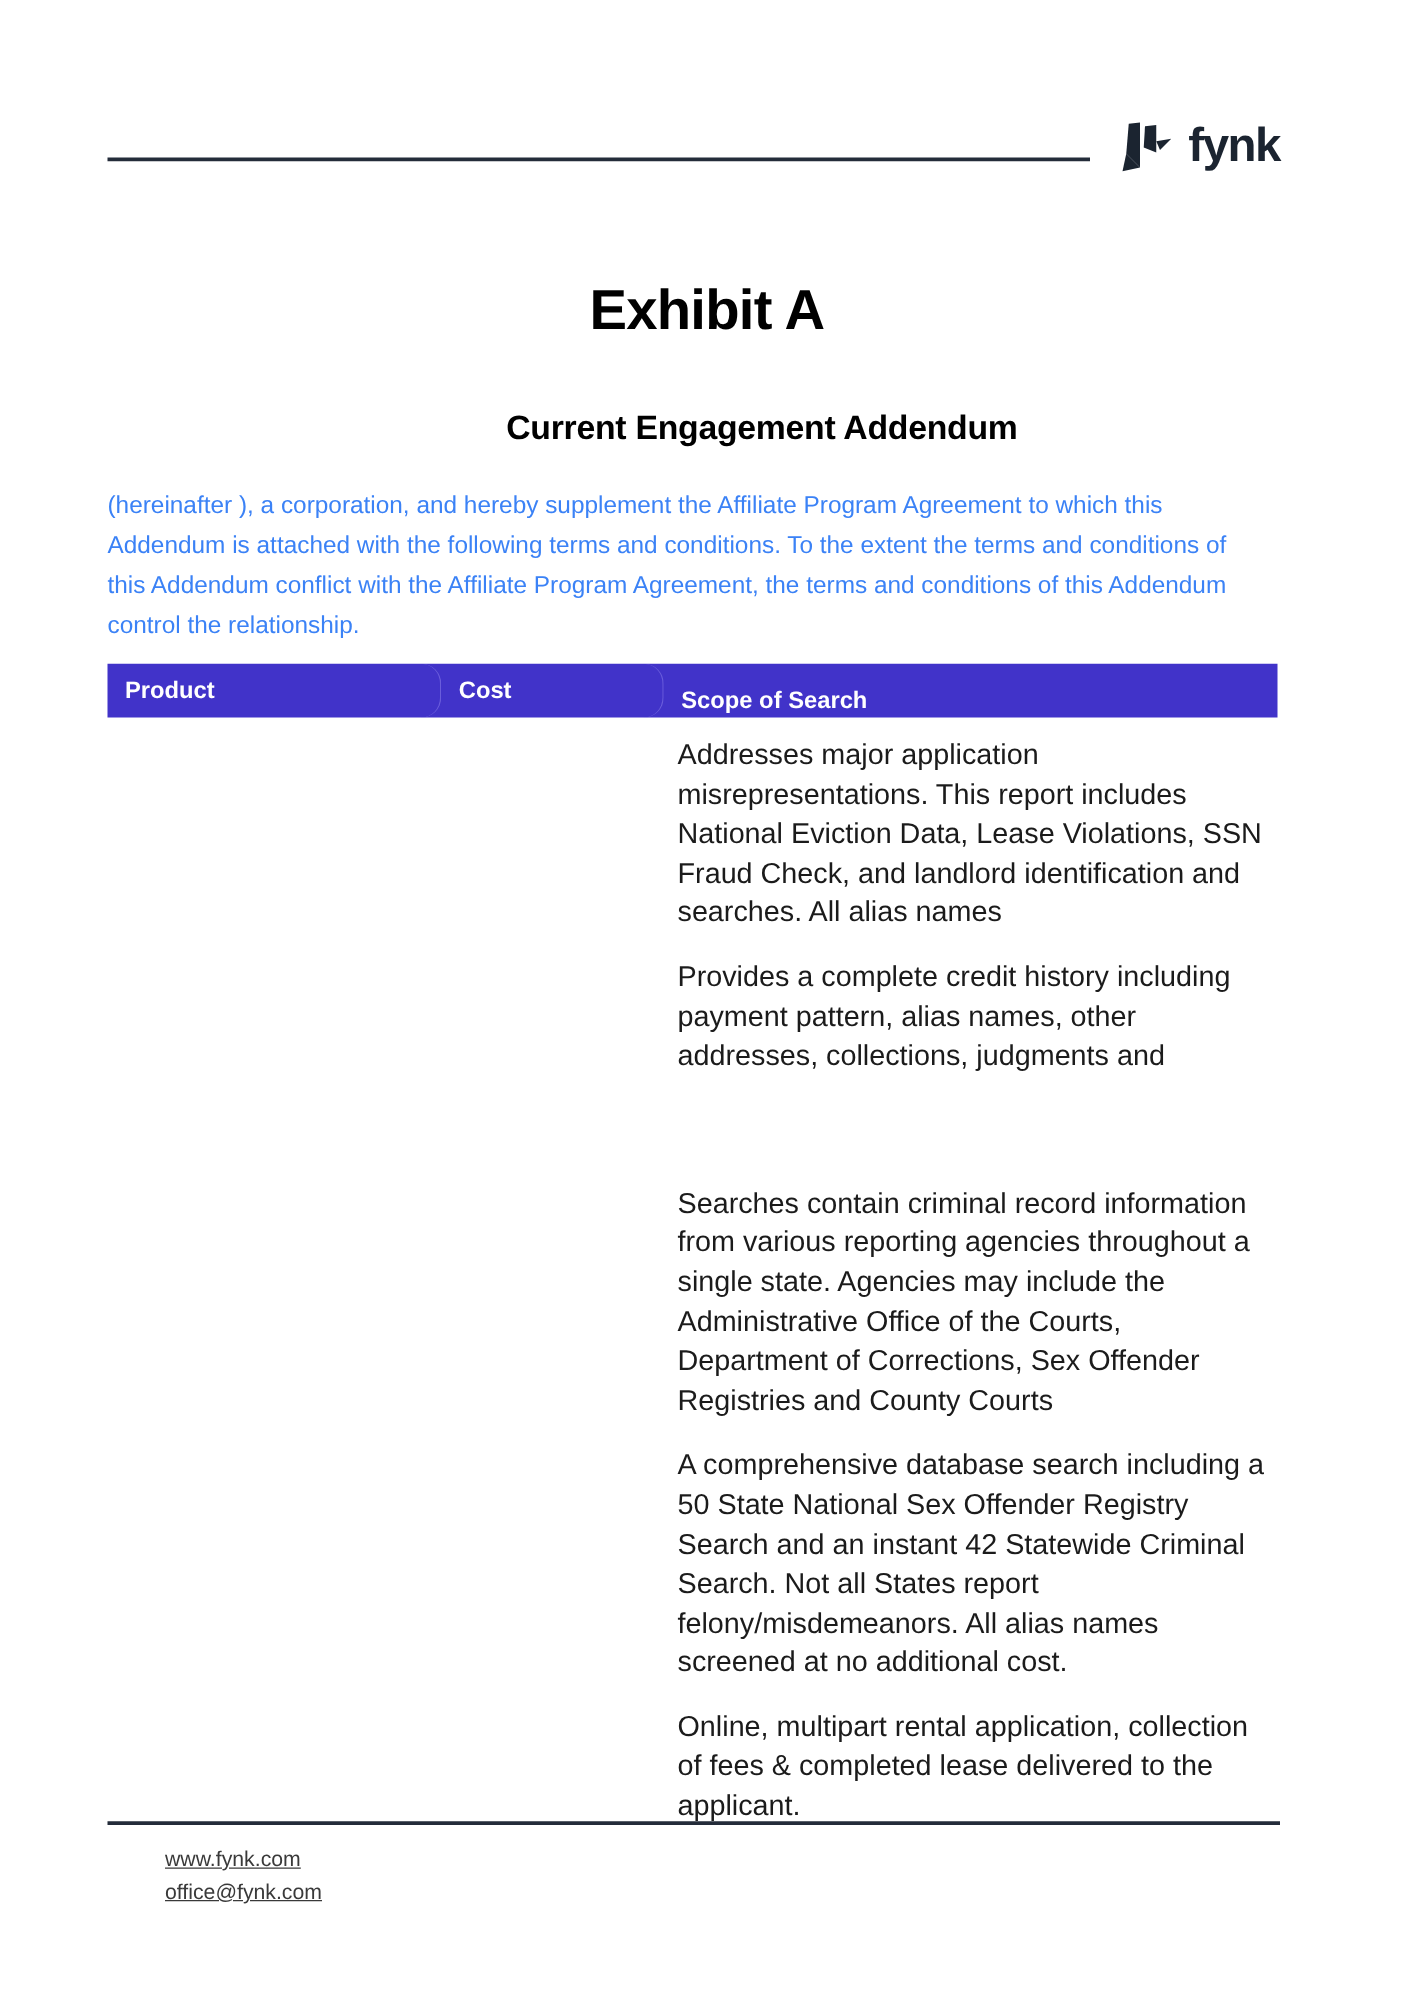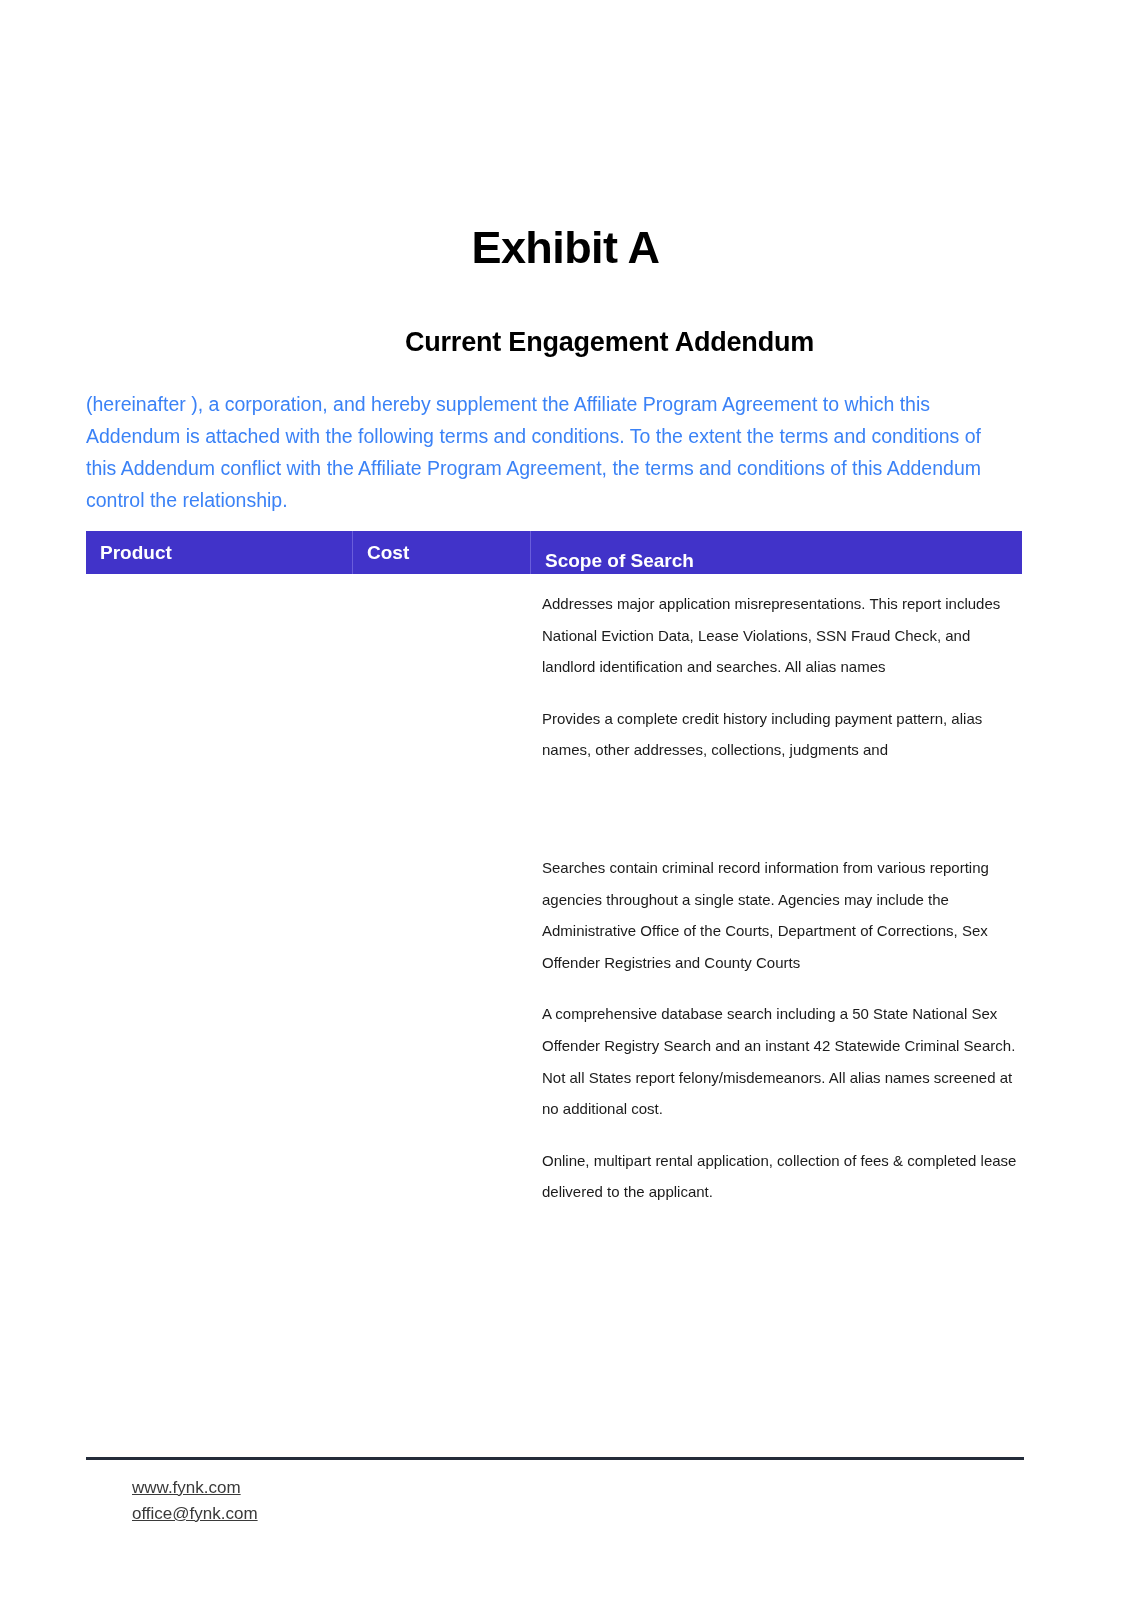--- a/index.html
+++ b/index.html
@@ -112,34 +112,35 @@
   .th {
     color: #ffffff;
     font-size: 19px;
     font-weight: bold;
     line-height: 1;
     box-sizing: border-box;
     padding-left: 14px;
     height: 43px;
     display: flex;
     align-items: center;
+    border-radius: 16px;
   }
   .th.c-product { width: 267px; border-right: 1px solid #6a5ddb; }
   .th.c-cost    { width: 178px; border-right: 1px solid #6a5ddb; }
   .th.c-scope   { flex: 1; margin-top: 16px; }
 
   .table-body {
     display: flex;
   }
   .td-product { width: 267px; }
   .td-cost    { width: 178px; }
   .td-scope   { flex: 1; box-sizing: border-box; padding: 14px 0 0 11px; }
 
   .scope-p {
-    font-size: 15px;
+    font-size: 23px;
     line-height: 31.6px;
     color: #1b1b1b;
     margin: 0 0 20px 0;
   }
   .scope-p.gap-after { margin-bottom: 86px; }
 
   
   .footer {
     position: absolute;
     left: 86px;
@@ -158,20 +159,32 @@
     line-height: 26px;
     color: #3a3a3a;
     text-decoration: underline;
   }
 </style>
 </head>
 <body>
 
 <div class="page">
 
+  <div class="header">
+    <div class="header-rule"></div>
+    <div class="brand">
+      <svg class="brand-mark" viewBox="0 0 46 44" aria-hidden="true">
+        <polygon points="11,3 20,2 20,38 9,27" fill="#1b2430"></polygon>
+        <polygon points="24,5 33,4 33,26 23,22" fill="#1b2430"></polygon>
+        <polygon points="9,27 20,38 6,41" fill="#1b2430"></polygon>
+        <polygon points="33,17 45,15 36,24" fill="#1b2430"></polygon>
+      </svg>
+      <div class="brand-word">fynk</div>
+    </div>
+  </div>
 
   <div class="doc-title">Exhibit A</div>
   <div class="doc-subtitle">Current Engagement Addendum</div>
 
   <div class="intro">(hereinafter ), a corporation, and hereby supplement the Affiliate Program Agreement to which this Addendum is attached with the following terms and conditions. To the extent the terms and conditions of this Addendum conflict with the Affiliate Program Agreement, the terms and conditions of this Addendum control the relationship.</div>
 
   <div class="table">
     <div class="table-head">
       <div class="th c-product">Product</div>
       <div class="th c-cost">Cost</div>

